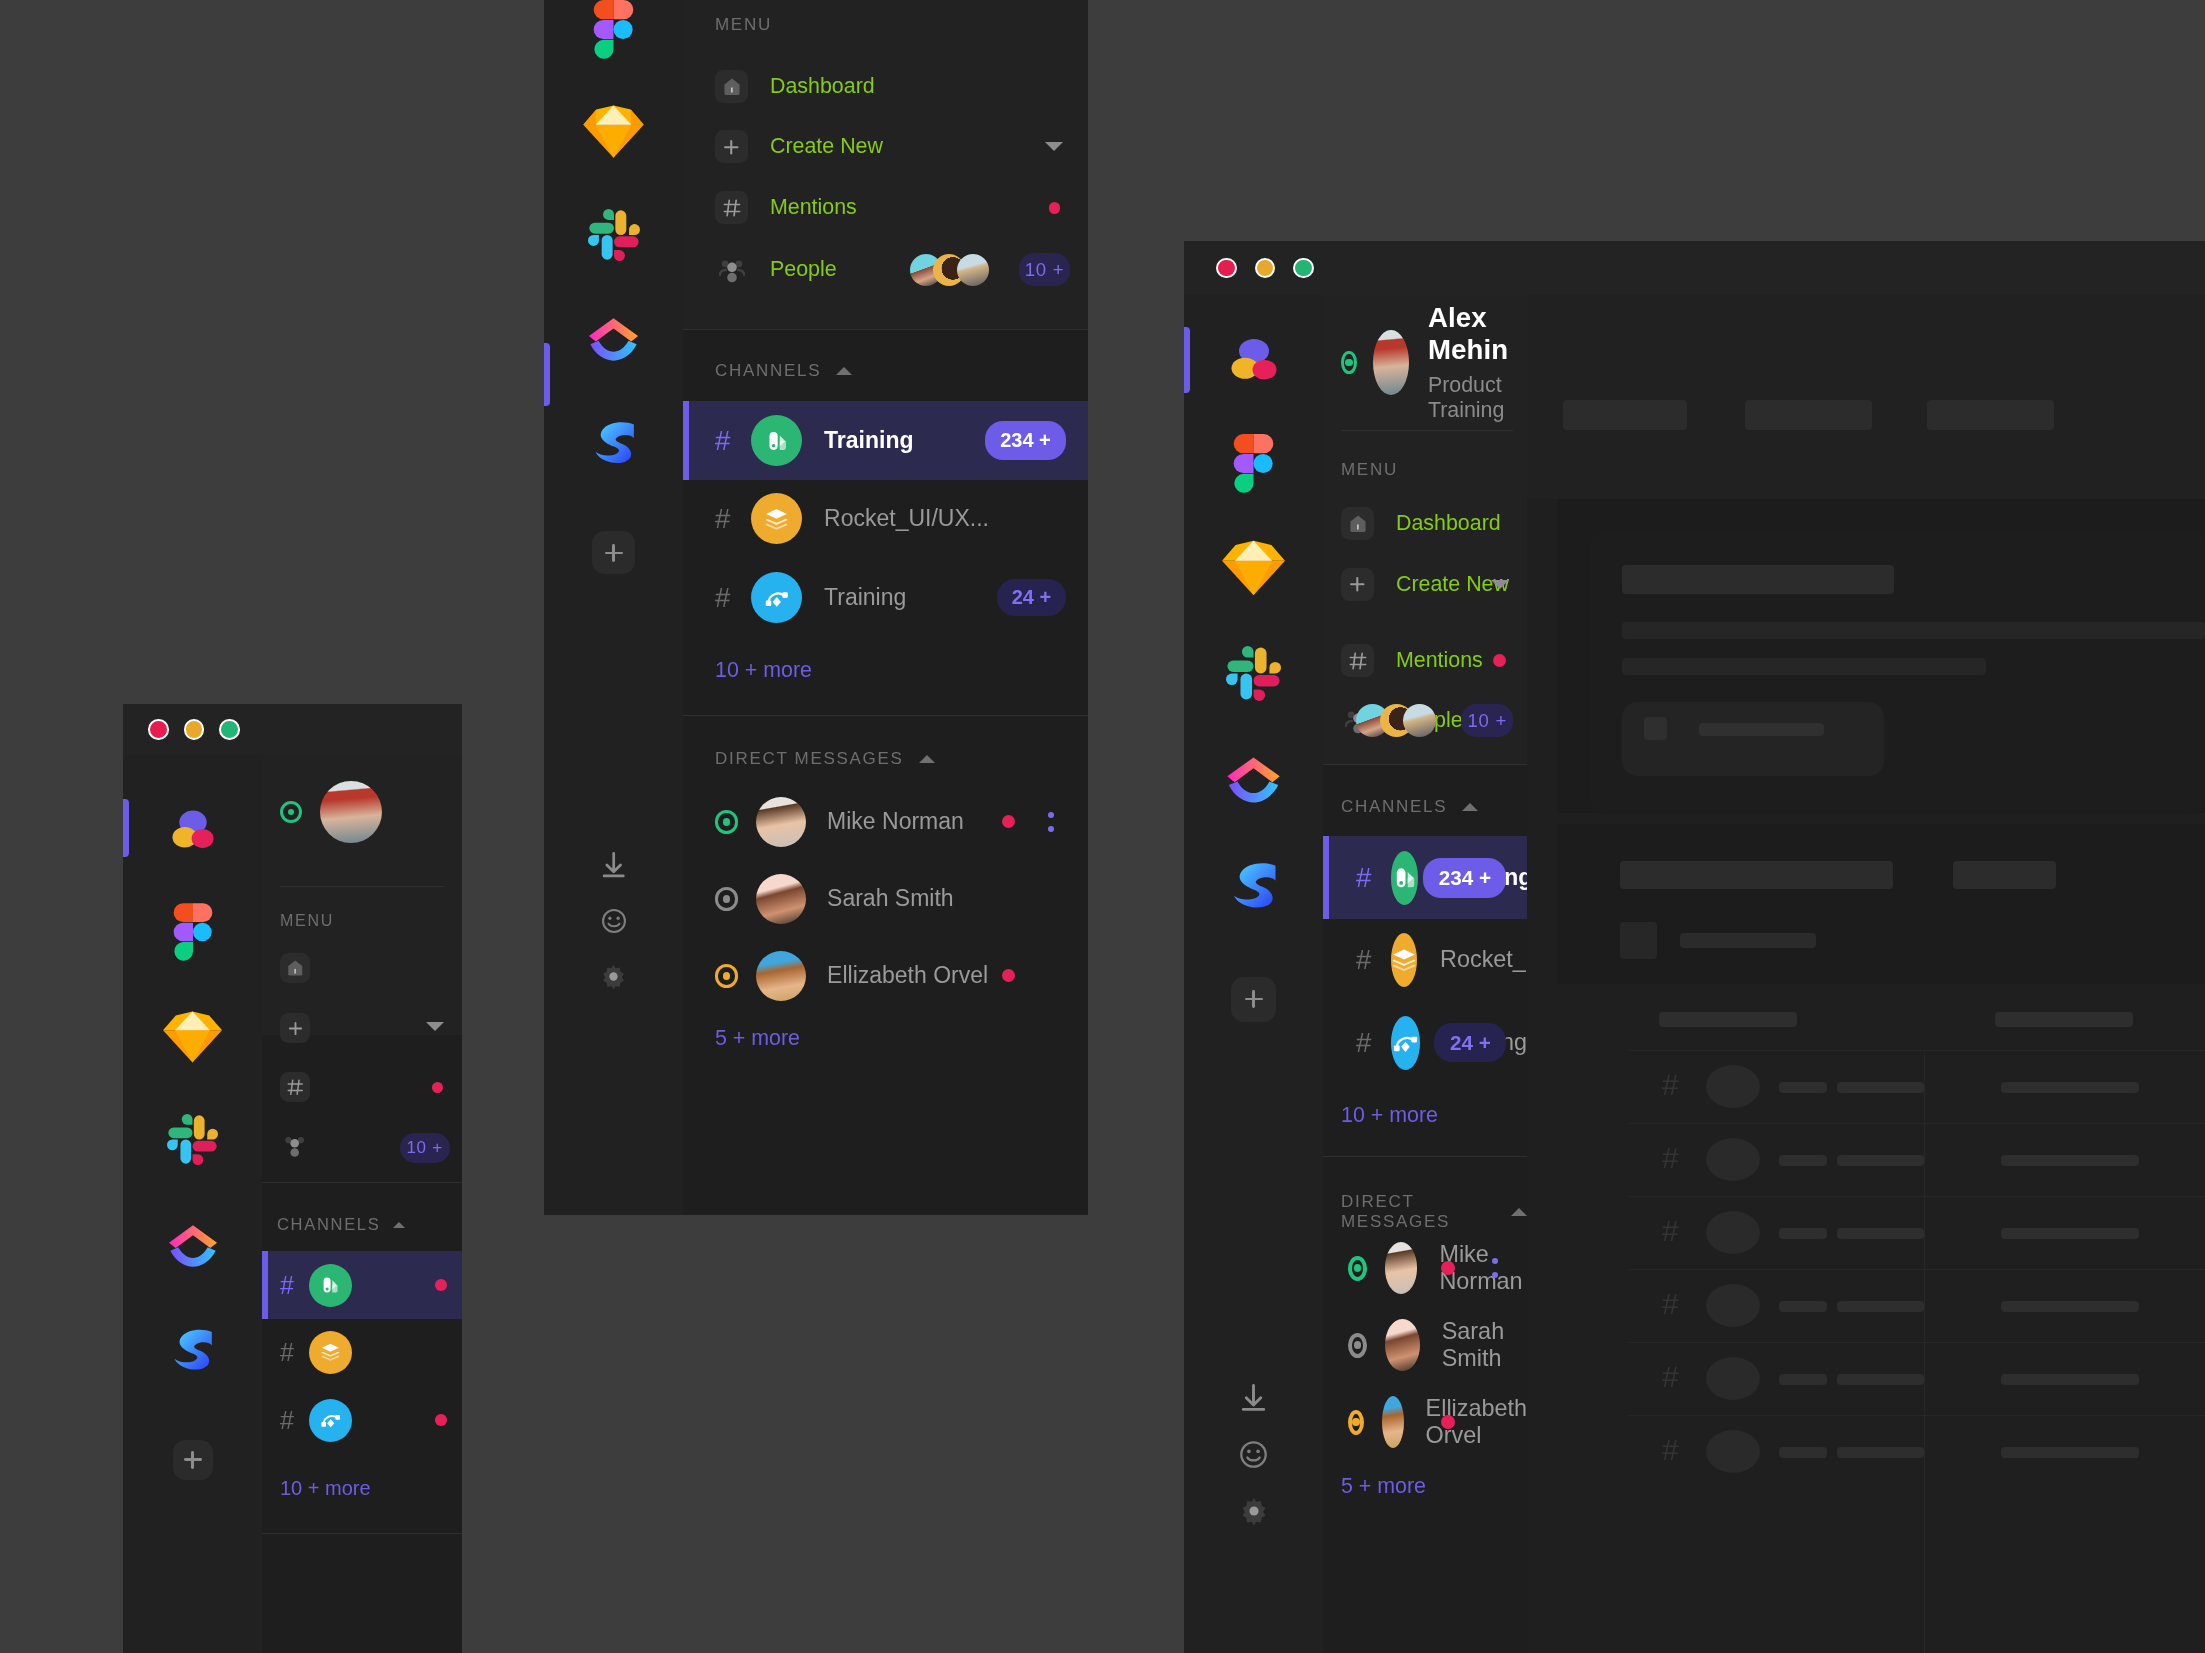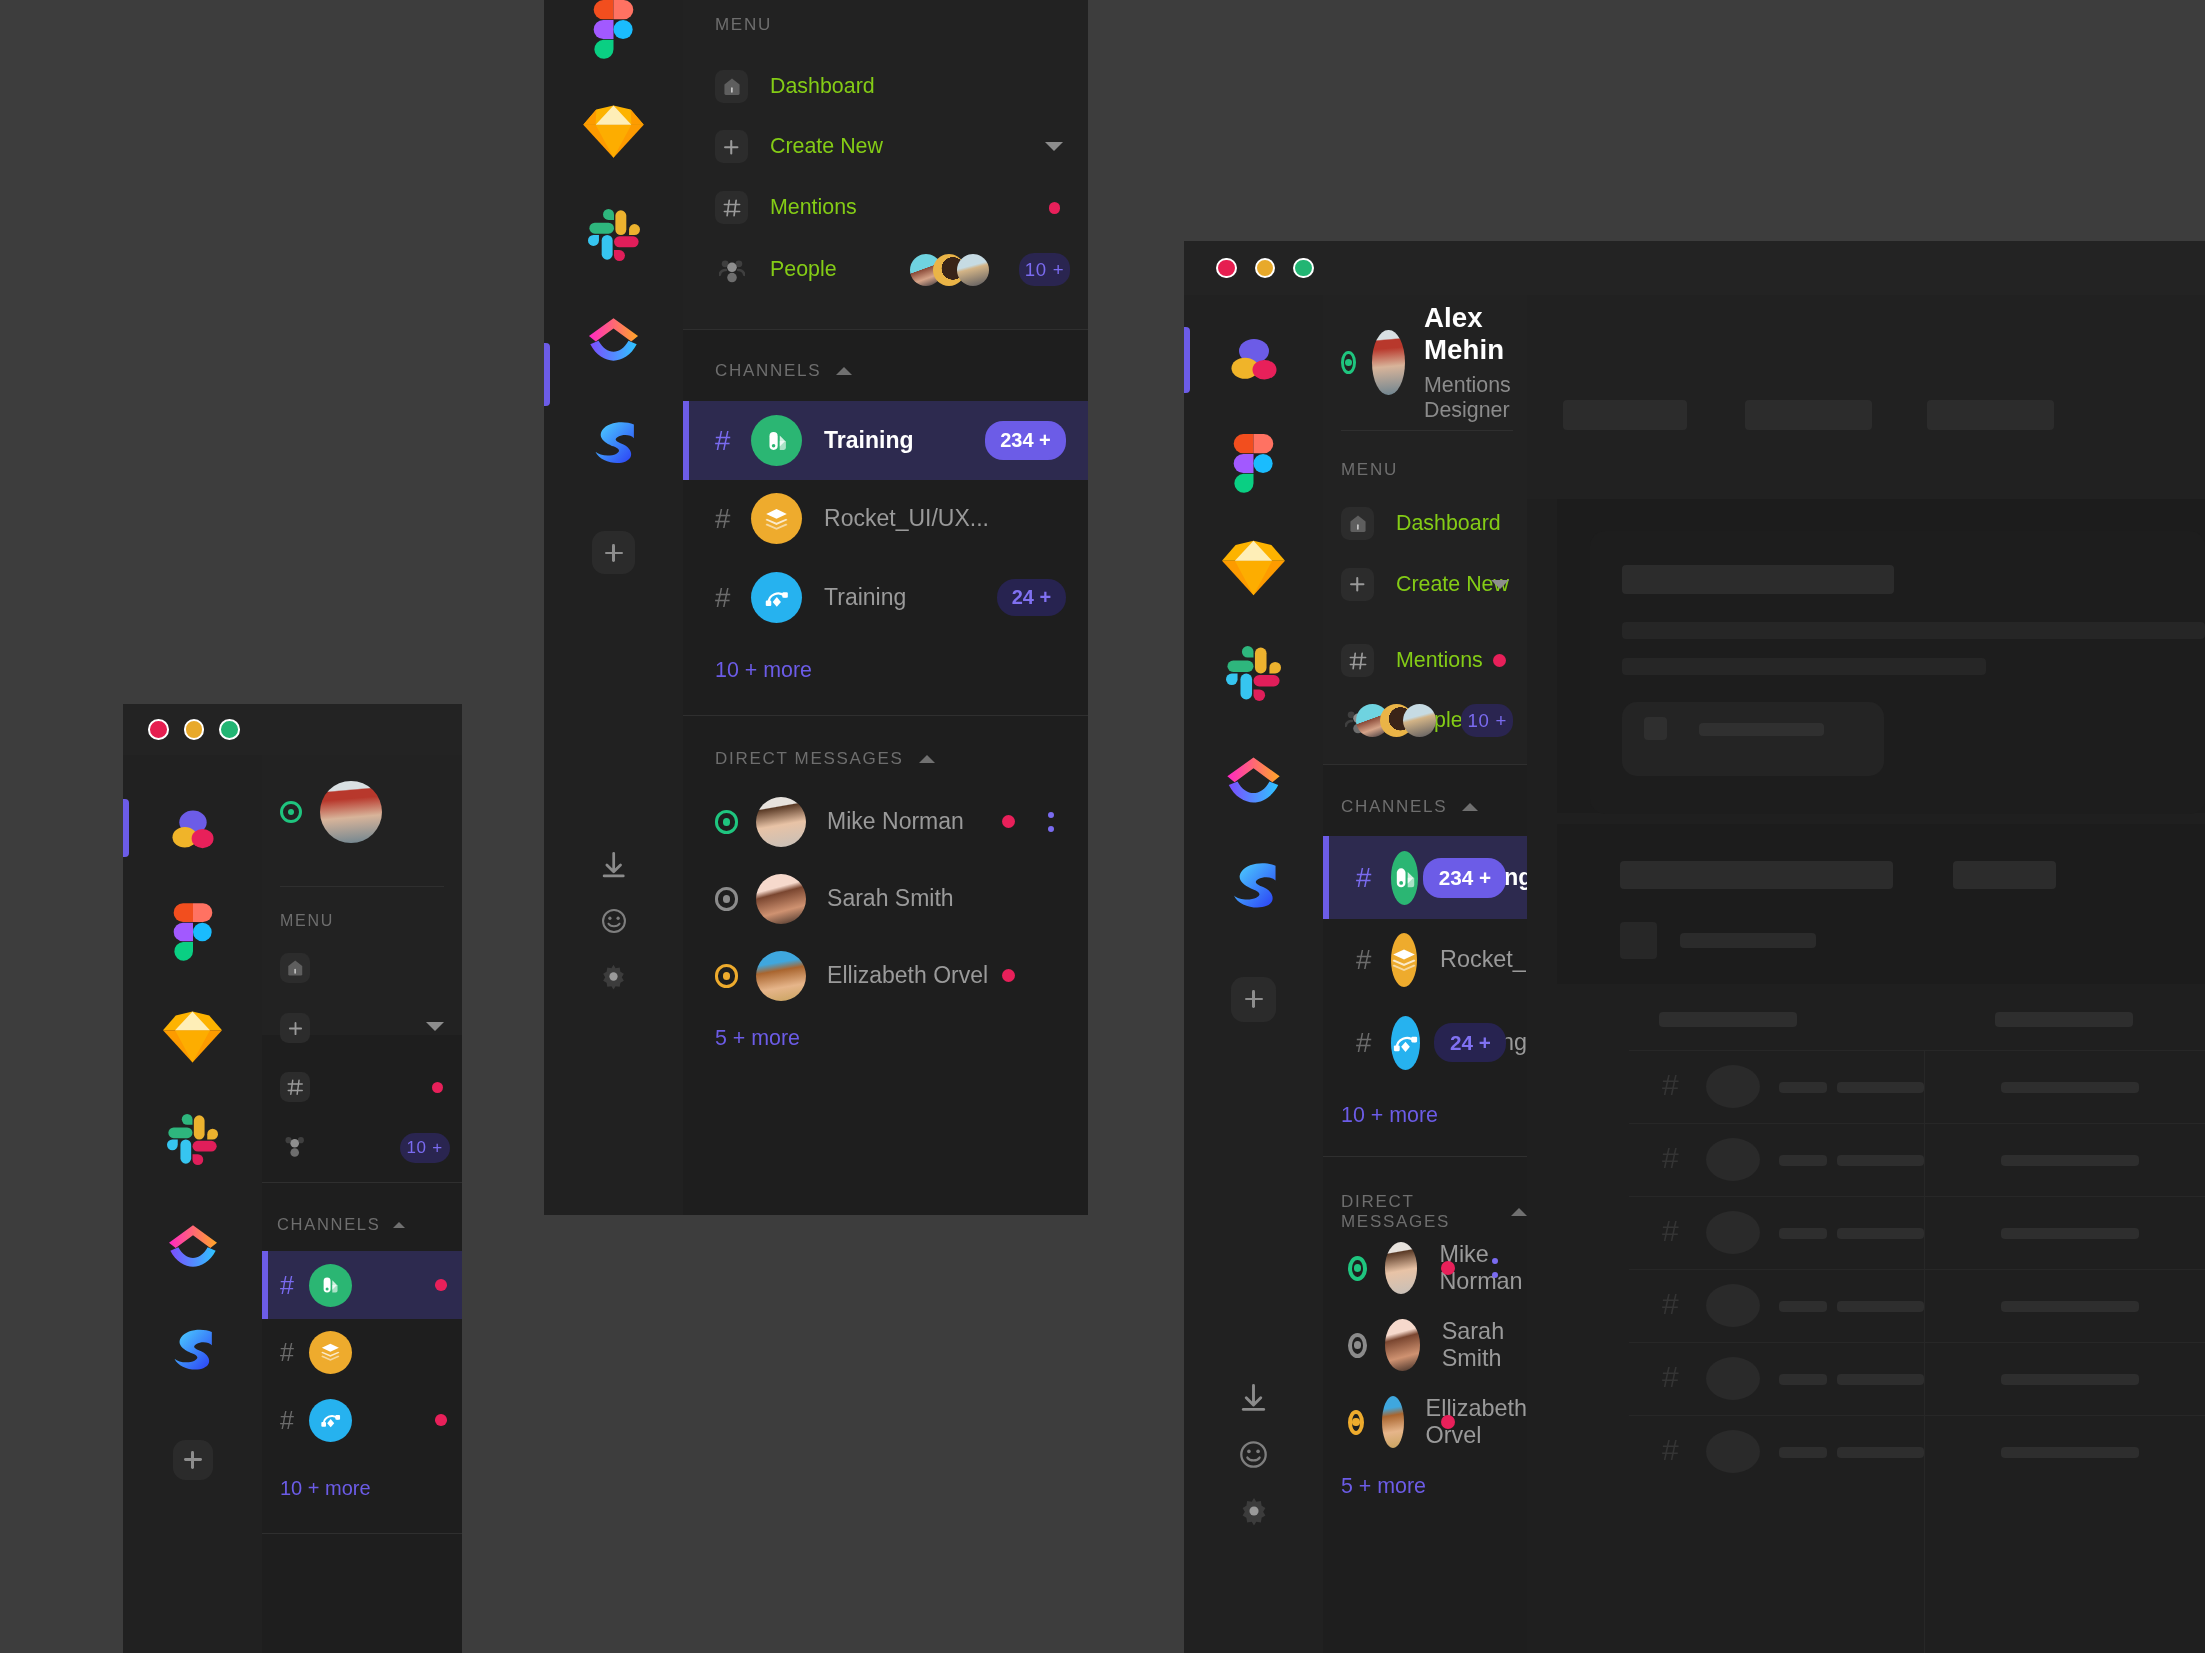--- a/index.html
+++ b/index.html
@@ -615,21 +615,21 @@
 
     <div class="panel" style="left:139px;width:204px;top:54px;background:#202020;">
       <div class="panel-top" style="position:absolute;left:0;right:0;top:0;height:345px;background:#222222;">
         <div class="profile" style="position:absolute;left:18px;right:13.8px;top:33px;height:69px;">
           <span class="status-ring" style="width:23.4px;height:23.4px;border:3.4px solid #1fc57f;">
               <i style="width:7.6px;height:7.6px;background:#1fc57f;"></i>
             </span>
           <span class="avatar" style="margin-left:16.5px;width:65px;height:65px;background:linear-gradient(175deg,#d9e0e2 0%,#d9e0e2 15%,#b8382c 17%,#b8382c 29%,#d8b49a 56%,#6d8490 100%);"></span>
           <span style="margin-left:19.3px;display:flex;flex-direction:column;gap:6.9px;">
             <span class="prof-name">Alex Mehin</span>
-            <span class="prof-role">Mentions Designer</span>
+            <span class="prof-role">Product Training</span>
           </span>
           <span class="kebab" style="position:absolute;right:2.8px;top:18px;"></span>
         </div>
         <div class="divider" style="position:absolute;left:18px;right:13.8px;top:135px;"></div>
 
         <div class="sect-label" style="position:absolute;left:18px;top:165px;">MENU</div>
 
         <div class="mrow" style="position:absolute;left:18px;right:13.8px;top:208px;height:41px;">
           <div class="mico" style="width:33px;height:33px;">
             <svg width="18" height="19.3" viewBox="0 0 26 28">

